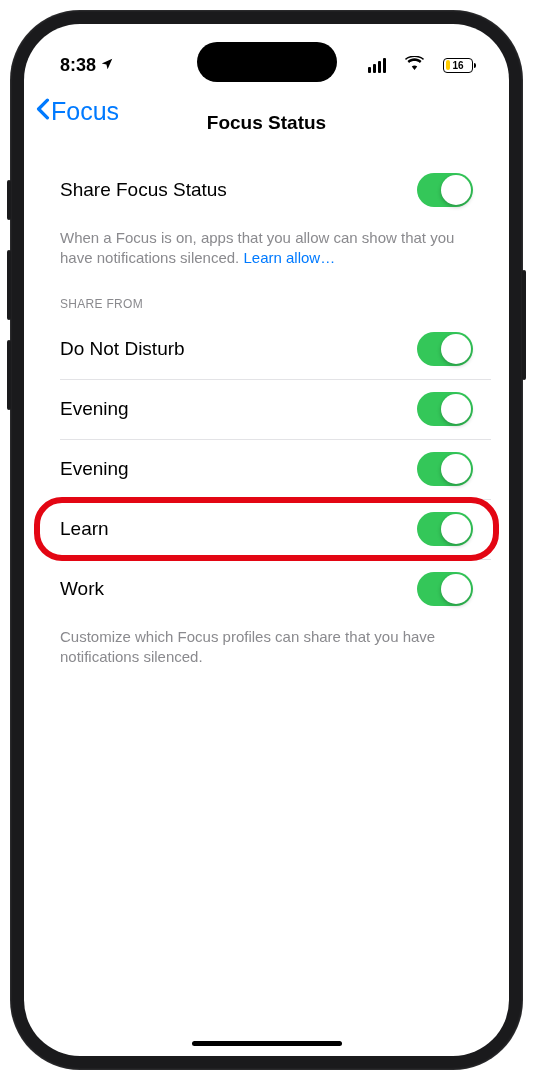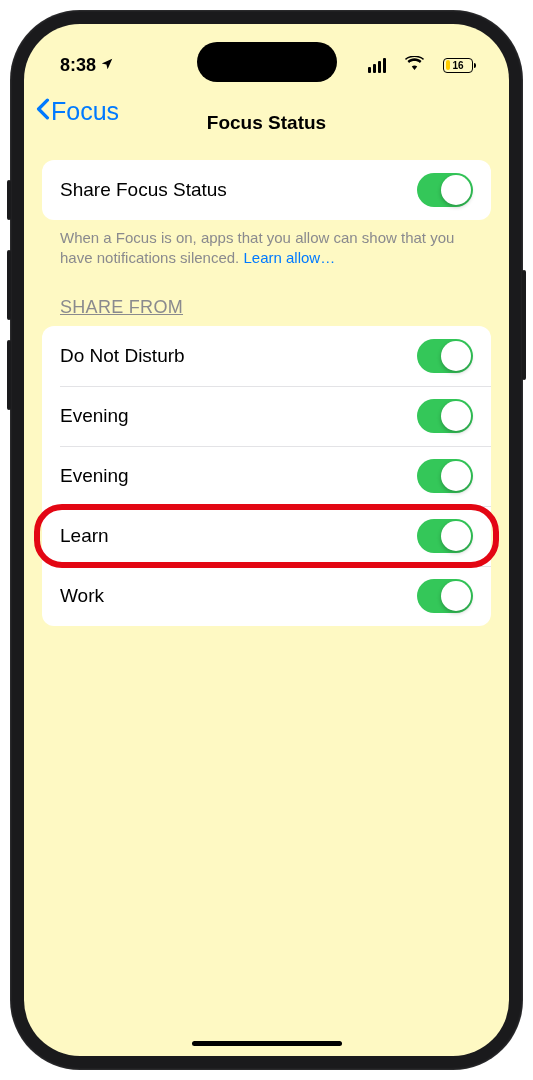--- a/index.html
+++ b/index.html
@@ -16,21 +16,21 @@
       height: 1060px;
       background: #1a1a1c;
       border-radius: 70px;
       padding: 14px;
       position: relative;
       box-shadow: inset 0 0 3px rgba(255,255,255,0.2);
     }
     .phone-screen {
       width: 100%;
       height: 100%;
-      background: #fef9c3;
+      background: #ffffff;
       border-radius: 56px;
       overflow: hidden;
       position: relative;
     }
     .dynamic-island {
       position: absolute;
       top: 18px;
       left: 50%;
       transform: translateX(-50%);
       width: 140px;
@@ -112,22 +112,22 @@
       background: #fff; border-radius: 50%;
       box-shadow: 0 2px 4px rgba(0,0,0,0.25);
     }
     
     .footer-text {
       font-size: 15px; color: #8a8a8e; padding: 8px 18px 0; line-height: 1.35;
     }
     .footer-text a { color: #007aff; text-decoration: none; }
     
     .section-header {
-      font-size: 18px; color: #8a8a8e; padding: 28px 18px 8px;
-      text-transform: uppercase; letter-spacing: 0.3px; text-decoration: underline;
+      font-size: 12px; color: #8a8a8e; padding: 28px 18px 8px;
+      text-transform: uppercase; letter-spacing: 0.3px;
     }
     
     .highlight-ring {
       position: absolute;
       border: 6px solid #e30613;
       border-radius: 28px;
       left: -8px; right: -8px; top: -2px; bottom: -2px;
       pointer-events: none;
       z-index: 10;
     }
@@ -240,17 +240,18 @@
             </div>
         </div>
         <div class="cell">
           <span class="cell-label">Work</span>
           <div class="toggle">
               <div class="toggle-knob"></div>
             </div>
         </div>
       </div>
 
+      <div class="footer-text">Customize which Focus profiles can share that you have notifications silenced.</div>
     </div>
 
     <div class="home-indicator"></div>
   </div>
 </div>
 
 </body></html>

